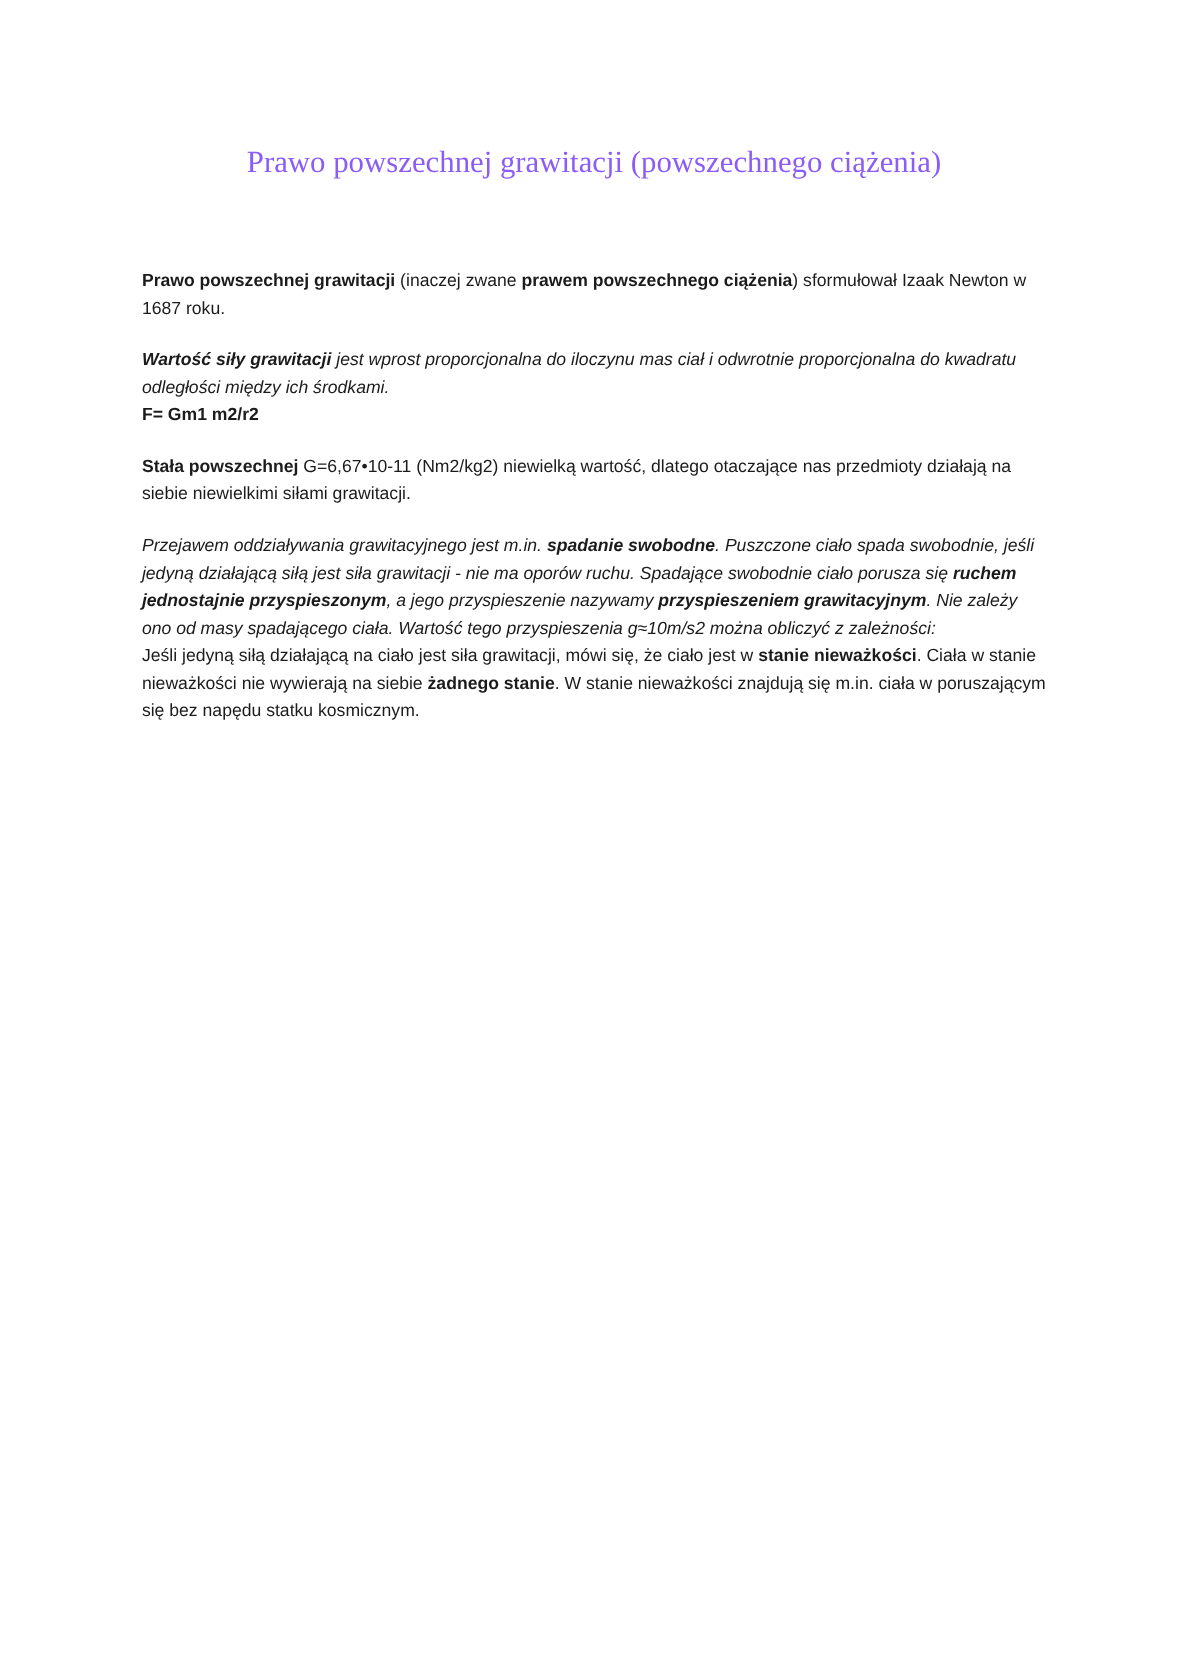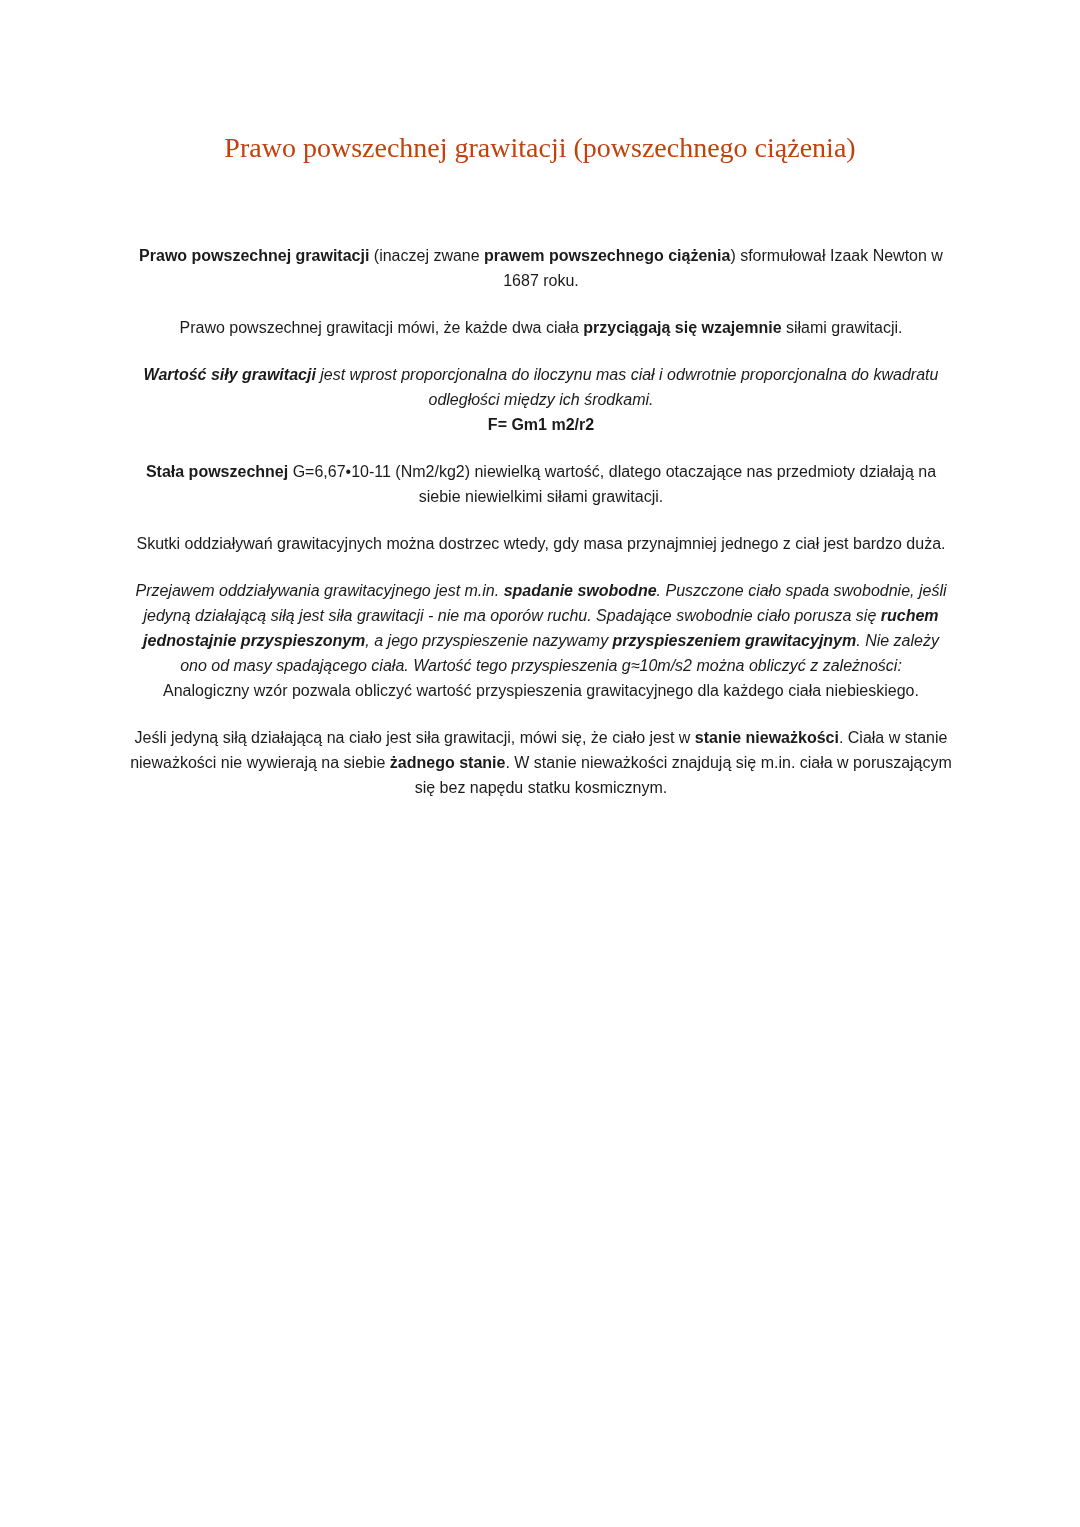--- a/index.html
+++ b/index.html
@@ -12,56 +12,52 @@
     font-family: "Liberation Sans", sans-serif;
     color: #1b1b1b;
   }
   .title {
     margin: 131px 0 78px 0;
     text-align: center;
     font-family: "Liberation Serif", serif;
     font-weight: normal;
     font-size: 28px;
     line-height: 34px;
-    color: #c2410c;
+    color: #8b5cf6;
   }
   .content {
     margin: 0 127px 0 129px; 
   }
   .content p {
     margin: 0 0 22px 0;
     font-size: 16px;
     line-height: 25px;
-    text-align: center;
   }
   .content p.tight { margin-bottom: 0; font-style: italic; } 
   .content p.formula {
     font-weight: bold;
   }
   .content b { font-weight: bold; }
 </style>
 </head>
 <body>
 
 <div class="page">
   <h1 class="title">Prawo powszechnej grawitacji (powszechnego ciążenia)</h1>
 
   <div class="content">
     <p><b>Prawo powszechnej grawitacji</b><span> (inaczej zwane </span><b>prawem powszechnego ciążenia</b><span>) sformułował Izaak Newton w 1687 roku.</span></p>
 
-    <p><span>Prawo powszechnej grawitacji mówi, że każde dwa ciała </span><b>przyciągają się wzajemnie</b><span> siłami grawitacji.</span></p>
 
     <p class="tight"><b>Wartość siły grawitacji</b><span> jest wprost proporcjonalna do iloczynu mas ciał i odwrotnie proporcjonalna do kwadratu odległości między ich środkami.</span></p>
 
     <p class="formula">F= Gm1 m2/r2</p>
 
     <p><b>Stała powszechnej</b><span> G=6,67•10-11 (Nm2/kg2) niewielką wartość, dlatego otaczające nas przedmioty działają na siebie niewielkimi siłami grawitacji.</span></p>
 
-    <p><span>Skutki oddziaływań grawitacyjnych można dostrzec wtedy, gdy masa przynajmniej jednego z ciał jest bardzo duża.</span></p>
 
     <p class="tight"><span>Przejawem oddziaływania grawitacyjnego jest m.in. </span><b>spadanie swobodne</b><span>. Puszczone ciało spada swobodnie, jeśli jedyną działającą siłą jest siła grawitacji - nie ma oporów ruchu. Spadające swobodnie ciało porusza się </span><b>ruchem jednostajnie przyspieszonym</b><span>, a jego przyspieszenie nazywamy </span><b>przyspieszeniem grawitacyjnym</b><span>. Nie zależy ono od masy spadającego ciała. Wartość tego przyspieszenia g≈10m/s2 można obliczyć z zależności:</span></p>
 
 
-    <p><span>Analogiczny wzór pozwala obliczyć wartość przyspieszenia grawitacyjnego dla każdego ciała niebieskiego.</span></p>
 
     <p><span>Jeśli jedyną siłą działającą na ciało jest siła grawitacji, mówi się, że ciało jest w </span><b>stanie nieważkości</b><span>. Ciała w stanie nieważkości nie wywierają na siebie </span><b>żadnego stanie</b><span>. W stanie nieważkości znajdują się m.in. ciała w poruszającym się bez napędu statku kosmicznym.</span></p>
   </div>
 </div>
 
 </body></html>

